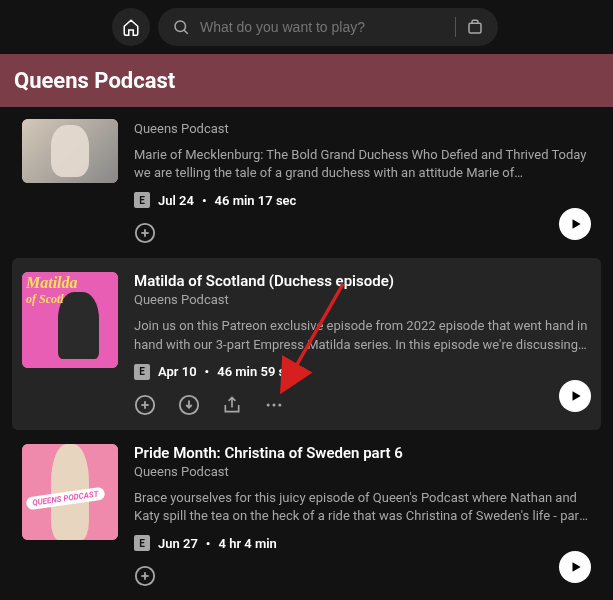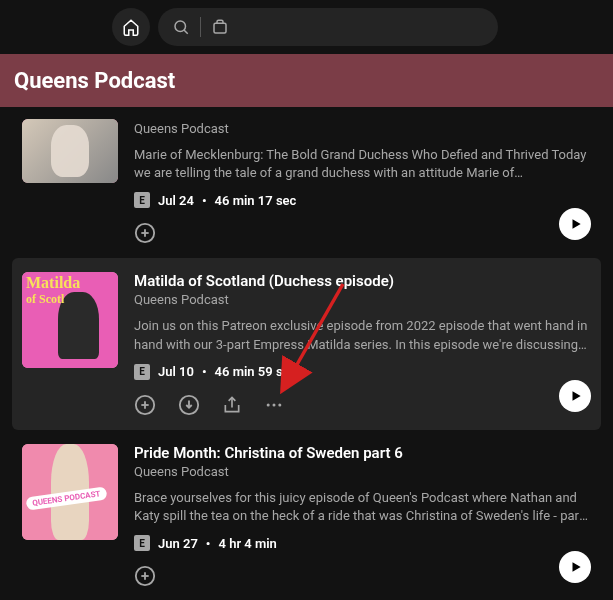--- a/index.html
+++ b/index.html
@@ -75,21 +75,21 @@
 .artwork {
   width: 96px; height: 96px;
   border-radius: 6px;
   flex-shrink: 0;
   background: #e89ab5;
   position: relative;
   overflow: hidden;
 }
 .artwork.partial { height: 64px; margin-top: -2px; }
 .artwork .aw-inner {
-  position: absolute; inset: 0;
+  position: absolute; inset: 0; font-style: italic;
 }
 .ep-content { flex: 1; min-width: 0; }
 .ep-title {
   font-size: 15px;
   font-weight: 600;
   color: #fff;
   margin-bottom: 2px;
 }
 .ep-show {
   font-size: 13px;
@@ -174,20 +174,21 @@
   <div class="home-btn">
     <svg width="18" height="18" viewBox="0 0 24 24" fill="none" stroke="#fff" stroke-width="2">
         <path d="M3 11l9-8 9 8v10a2 2 0 0 1-2 2h-4v-7h-6v7H5a2 2 0 0 1-2-2z"></path>
       </svg>
   </div>
   <div class="search-bar">
     <svg width="18" height="18" viewBox="0 0 24 24" fill="none" stroke="#a7a7a7" stroke-width="2">
         <circle cx="11" cy="11" r="7"></circle>
         <line x1="21" y1="21" x2="16" y2="16"></line>
       </svg>
+    <input type="text" placeholder="What do you want to play?" style="">
     <div class="divider-v"></div>
     <svg width="18" height="18" viewBox="0 0 24 24" fill="none" stroke="#a7a7a7" stroke-width="2">
         <rect x="4" y="7" width="16" height="13" rx="2"></rect>
         <path d="M8 7V5a2 2 0 0 1 2-2h4a2 2 0 0 1 2 2v2"></path>
       </svg>
   </div>
 </div>
 
 <div class="title-banner">
   <h1>Queens Podcast</h1>
@@ -233,21 +234,21 @@
         <div class="aw-inner aw-matilda">
           <div class="txt"><span>Matilda</span><br><span style="font-size:12px">of Scotl</span></div>
         </div>
       </div>
       <div class="ep-content">
         <div class="ep-title">Matilda of Scotland (Duchess episode)</div>
         <div class="ep-show">Queens Podcast</div>
         <div class="ep-desc">Join us on this Patreon exclusive episode from 2022 episode that went hand in hand with our 3-part Empress Matilda series. In this episode we're discussing Empress...</div>
         <div class="ep-meta">
           <span class="explicit-badge">E</span>
-          <span>Jul 10</span>
+          <span>Apr 10</span>
           <span>•</span>
           <span>46 min 59 sec</span>
         </div>
         <div class="ep-actions">
           <span class="action-icon">
             <svg width="22" height="22" viewBox="0 0 24 24" fill="none" stroke="currentColor" stroke-width="2">
                 <circle cx="12" cy="12" r="10"></circle>
                 <line x1="12" y1="8" x2="12" y2="16"></line>
                 <line x1="8" y1="12" x2="16" y2="12"></line>
               </svg>

